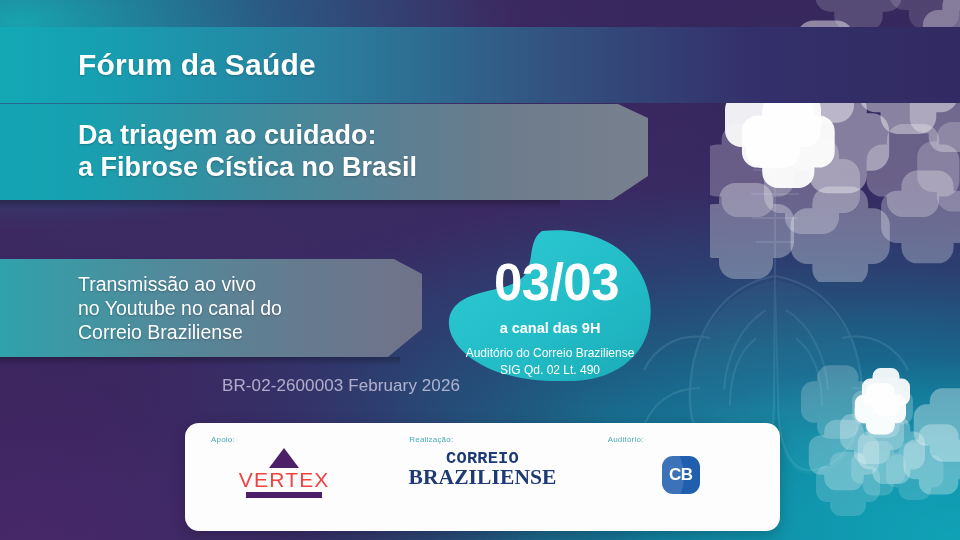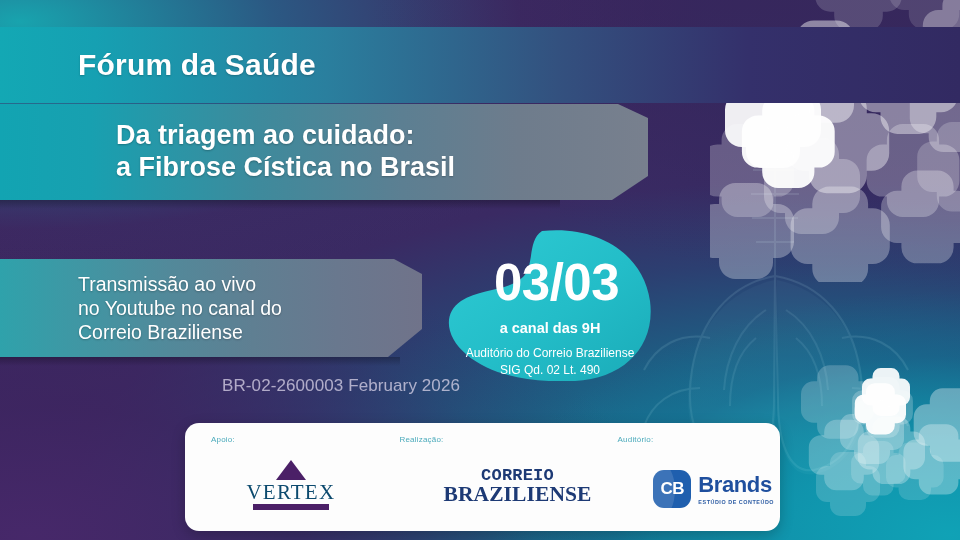--- a/index.html
+++ b/index.html
@@ -80,21 +80,21 @@
     text-shadow:0 1px 2px rgba(0,0,0,.22);
   }
 
   
   #band-subtitle {
     top:104px; height:96px; width:648px;
     background:linear-gradient(90deg,#12a4b2 0%, #18a0b0 14%, #3e8a9c 40%, #5c7f92 62%, #6e7c8c 80%, #78808e 100%);
     clip-path:polygon(0 0, 618px 0, 648px 14px, 648px 72px, 612px 96px, 0 96px);
     border-radius:0 14px 14px 0;
     filter:drop-shadow(0 4px 7px rgba(0,0,0,.30));
-    padding-left:116px;
+    padding-left:78px;
   }
   #band-subtitle .band-text {
     font-size:27px; font-weight:700; line-height:1.17;
     text-shadow:0 1px 2px rgba(0,0,0,.25);
   }
 
   
   #band-transmission {
     top:259px; height:98px; width:422px;
     background:linear-gradient(90deg,#2fa2ab 0%, #3f97a4 18%, #52899a 40%, #5f7f92 60%, #69788e 80%, #70738a 100%);
@@ -148,21 +148,21 @@
     left:185px; top:423px;
     width:595px; height:108px;
     background:#fdfdfd;
     border-radius:14px;
     box-shadow:0 4px 14px rgba(0,0,0,.22);
     display:flex;
   }
   .logo-cell {
     flex:1;
     position:relative;
-    display:flex; flex-direction:row;
+    display:flex; flex-direction:column;
     align-items:center; justify-content:flex-start;
     padding-top:12px;
   }
   .logo-kicker {
     align-self:flex-start;
     margin-left:26px;
     font-size:8px; font-weight:400;
     color:#4aaabb;
     letter-spacing:.2px;
   }
@@ -171,24 +171,24 @@
   
   .vertex-wrap { display:flex; flex-direction:column; align-items:center; width:112px; }
   .vertex-tri {
     width:0;height:0;
     border-left:15px solid transparent;
     border-right:15px solid transparent;
     border-bottom:20px solid #4b2067;
     margin-bottom:1px;
   }
   .vertex-word {
-    font-family:Liberation Serif, serif;
+    font-family:Liberation Sans, sans-serif;
     font-size:21px; font-weight:400;
     letter-spacing:1.2px;
-    color:#0c4a6e;
+    color:#ef4444;
     line-height:1.05;
   }
   .vertex-bar {
     width:76px; height:6px; background:#4b2067; margin-top:1px;
   }
 
   
   .cb-wrap { text-align:center; color:#1d3a75; font-family:"Liberation Serif", serif; line-height:.96; margin-top:7px; }
   .cb-l1 { font-size:17px; font-weight:700; letter-spacing:.2px;font-family:Liberation Mono, monospace; }
   .cb-l2 { font-size:21.5px; font-weight:700; letter-spacing:.1px; }
@@ -359,22 +359,18 @@
         <div class="cb-l2">BRAZILIENSE</div>
       </div>
     </div>
 
     <div class="logo-cell">
       <div class="logo-kicker">Auditório:</div>
       <div class="logo-art brands-wrap">
         <div class="brands-badge">
           <span class="brands-badge-text">CB</span>
         </div>
-        <div class="brands-right">
-          <div class="brands-name">Brands</div>
-          <div class="brands-tag">ESTÚDIO DE CONTEÚDO</div>
-        </div>
       </div>
     </div>
 
   </div>
 
 </div>
 
 </body></html>

